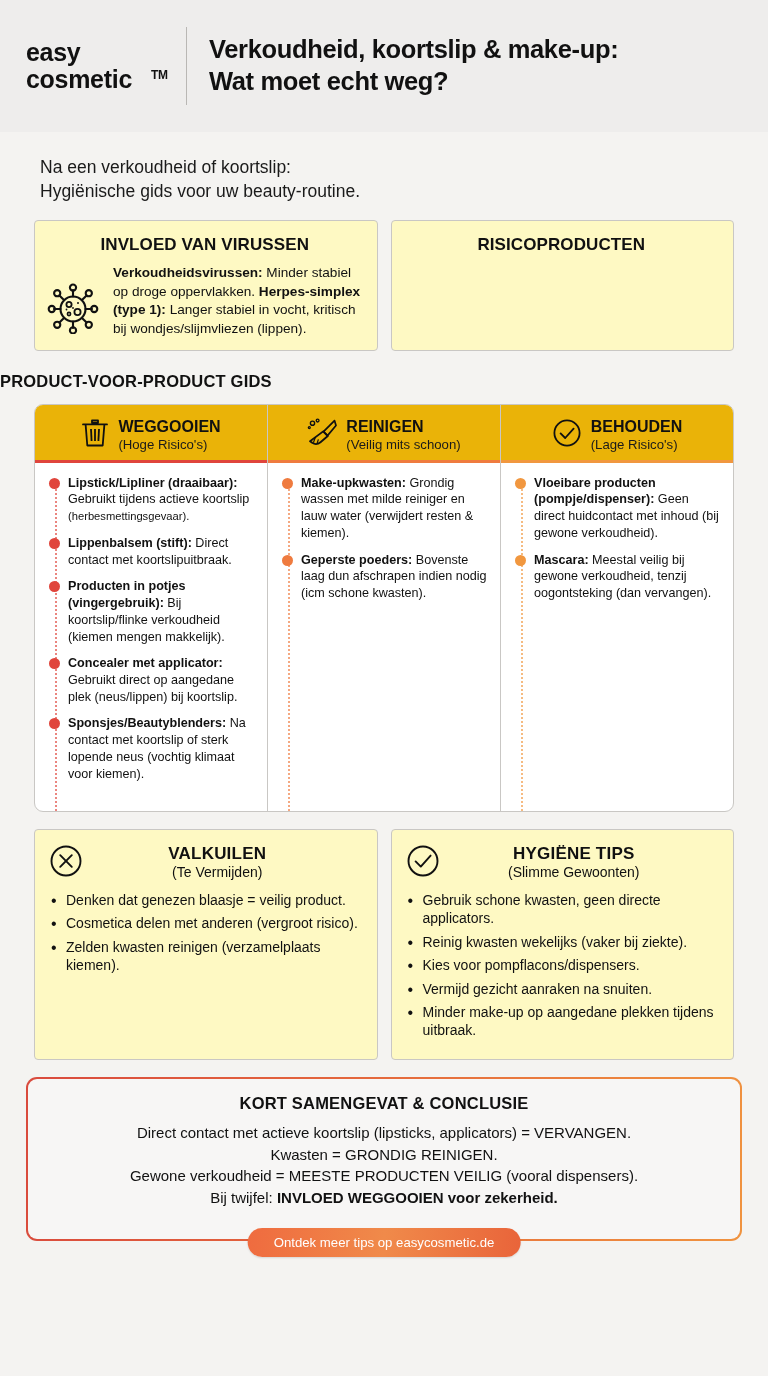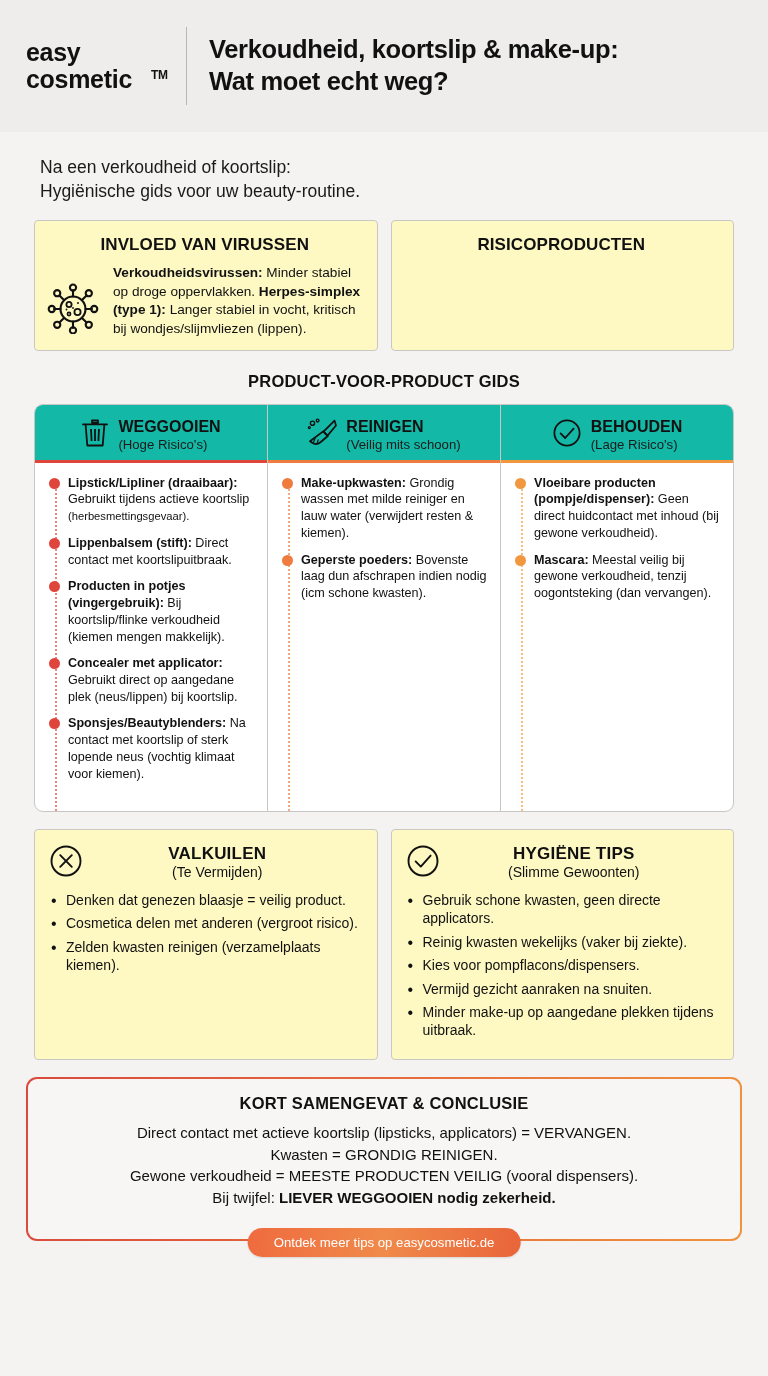--- a/index.html
+++ b/index.html
@@ -84,36 +84,36 @@
   .top-card-icon { flex: none; width: 56px; padding-top: 2px; }
   .top-card-text {
     font-size: 13.6px;
     line-height: 1.36;
     color: #111;
   }
   .top-card-text b { font-weight: 700; }
 
   
   .section-title {
-    text-align: center;
+    text-align: left;
     font-weight: 700;
     font-size: 16.5px;
     letter-spacing: 0.2px;
     padding: 21px 0 13px;
   }
 
   
   .guide {
     margin: 0 34px;
     background: #fff;
     border: 1px solid #c9c7c4;
     border-radius: 9px;
     overflow: hidden;
   }
-  .guide-head { display: flex; background: #14b8a6; }
+  .guide-head { display: flex; background: #eab308; }
   .guide-head-cell {
     flex: 1 1 0;
     padding: 13px 6px 10px;
     display: flex;
     align-items: center;
     justify-content: center;
     gap: 9px;
     border-right: 1px solid #c9c7c4;
     position: relative;
   }
@@ -440,18 +440,18 @@
     </div>
 
   </div>
 
   <div class="conclusion-wrap">
     <div class="conclusion">
       <div class="conclusion-title">KORT SAMENGEVAT &amp; CONCLUSIE</div>
       <div class="conclusion-line">Direct contact met actieve koortslip (lipsticks, applicators) = VERVANGEN.</div>
       <div class="conclusion-line">Kwasten = GRONDIG REINIGEN.</div>
       <div class="conclusion-line">Gewone verkoudheid = MEESTE PRODUCTEN VEILIG (vooral dispensers).</div>
-      <div class="conclusion-line"><span>Bij twijfel: </span><b>LIEVER WEGGOOIEN nodig zekerheid.</b></div>
+      <div class="conclusion-line"><span>Bij twijfel: </span><b>INVLOED WEGGOOIEN voor zekerheid.</b></div>
     </div>
     <div class="cta">Ontdek meer tips op easycosmetic.de</div>
   </div>
 
 </div>
 
 </body></html>

